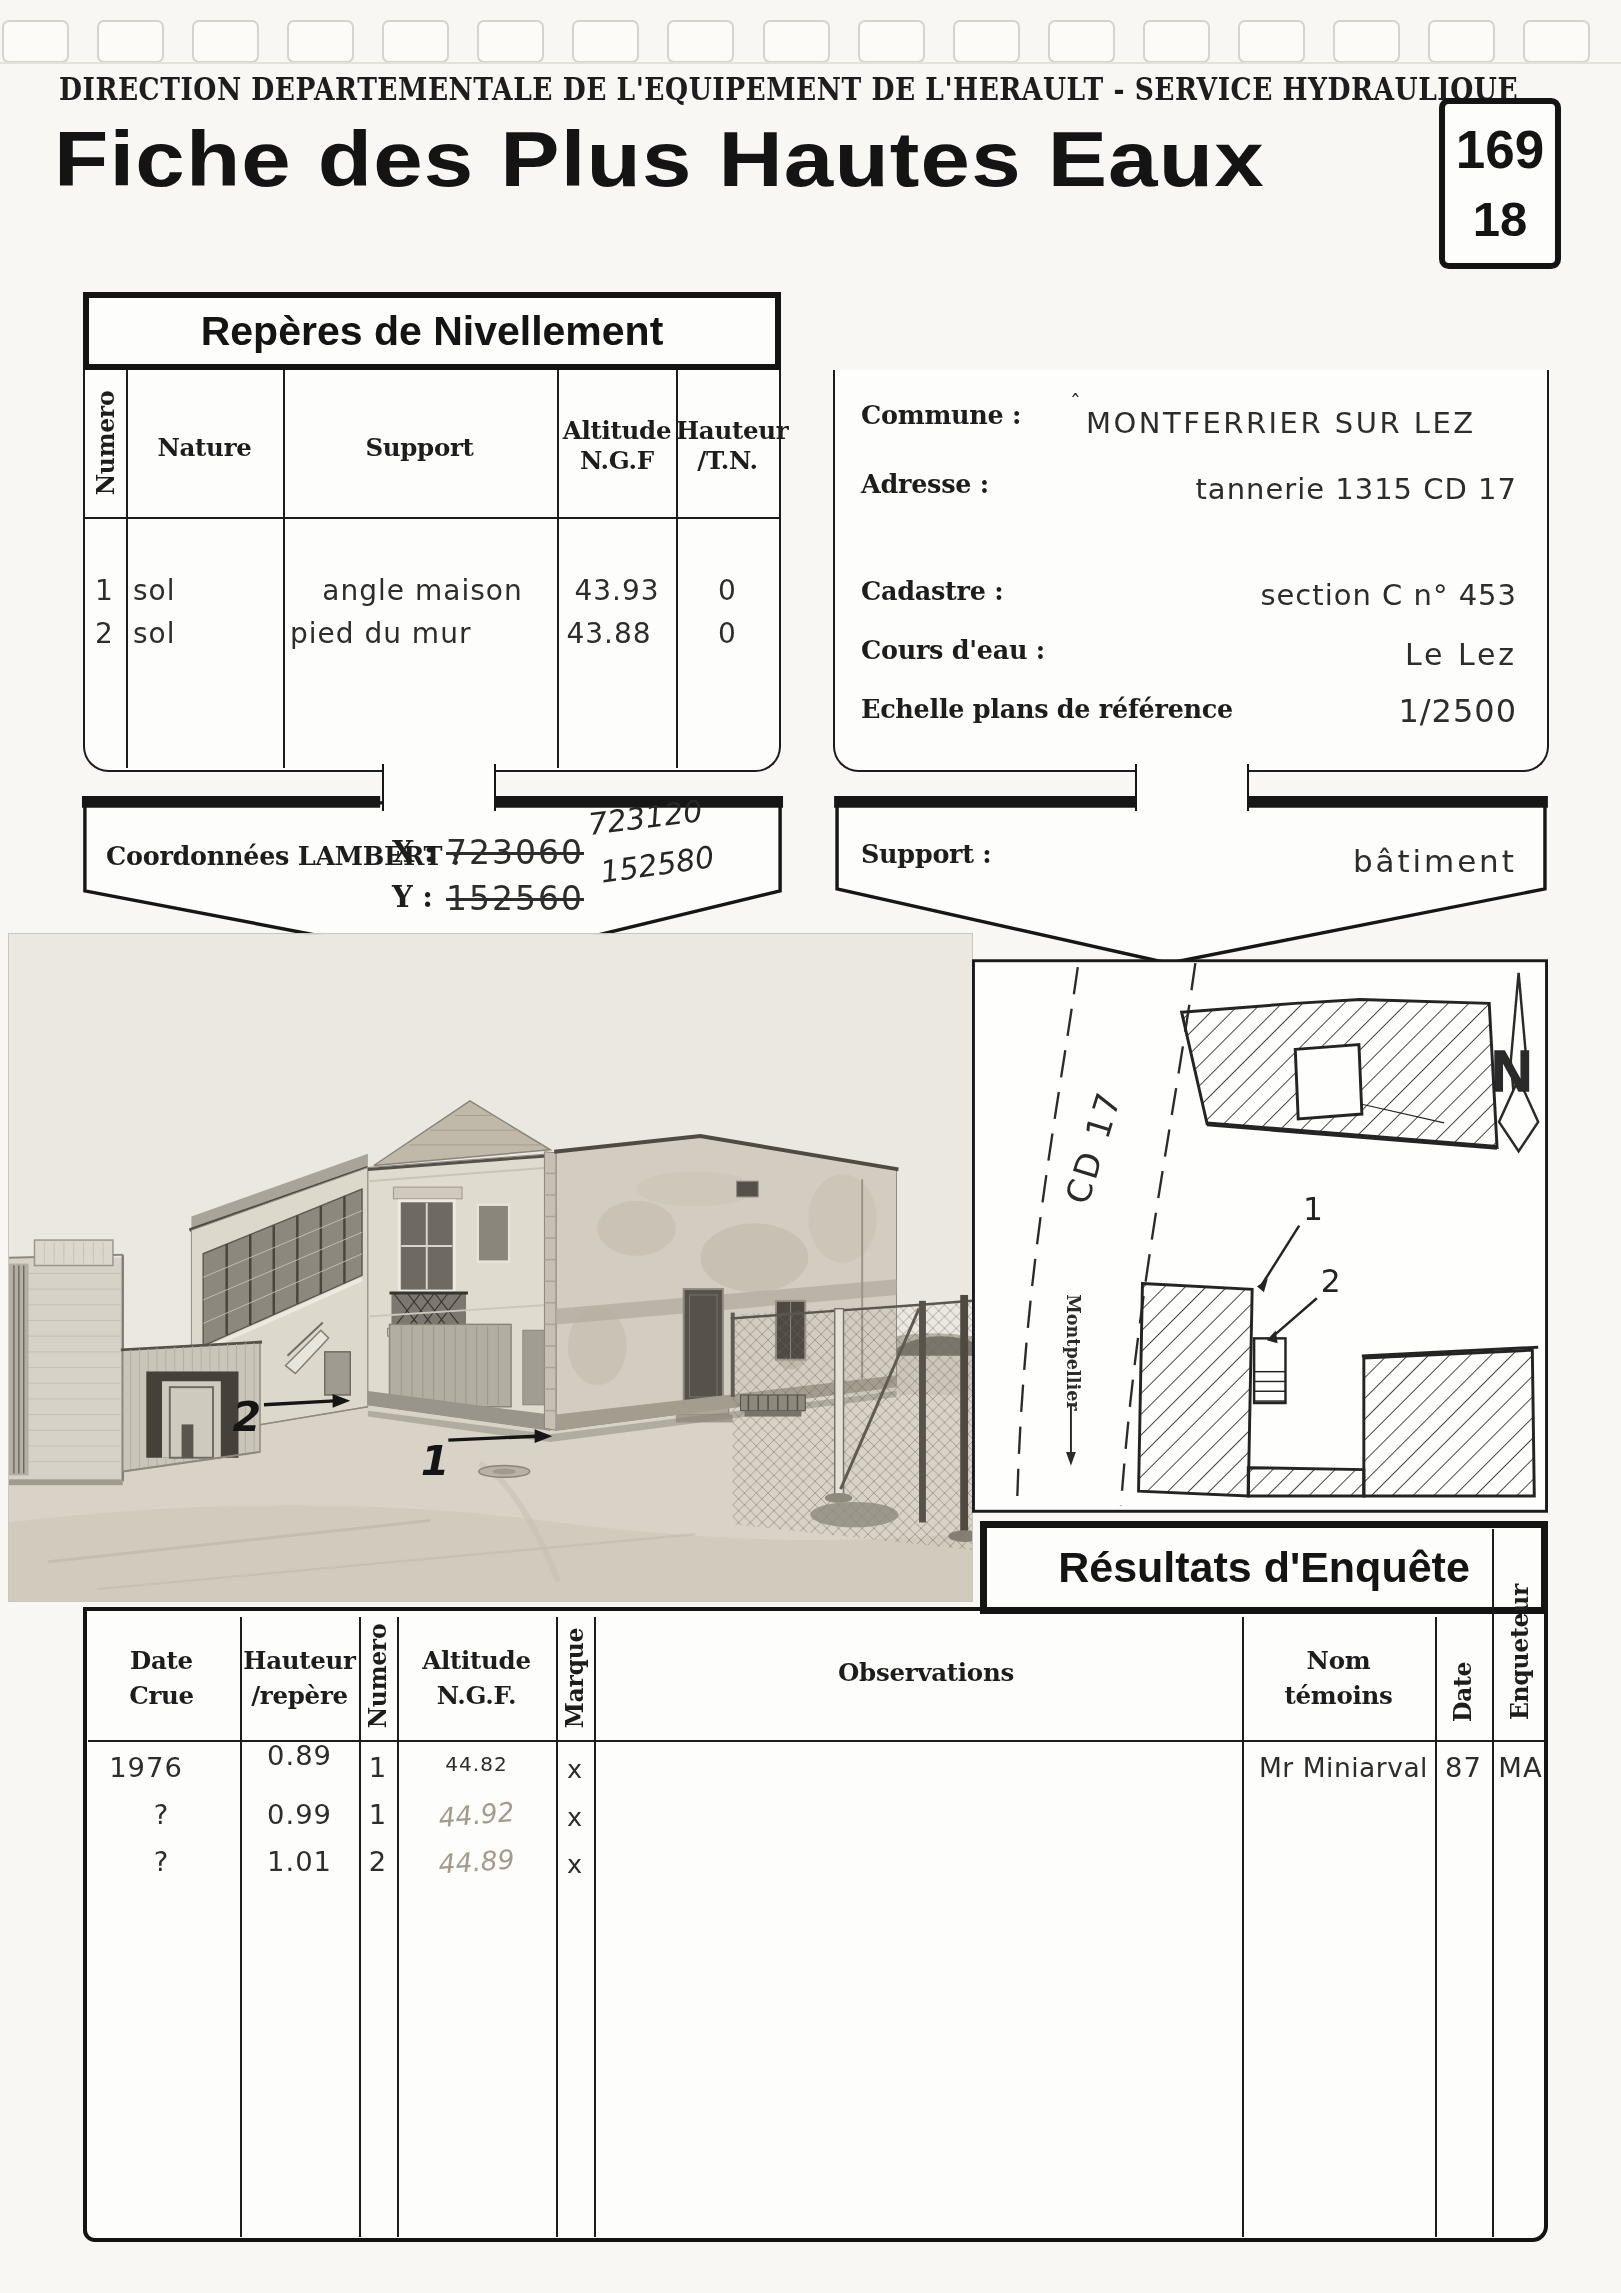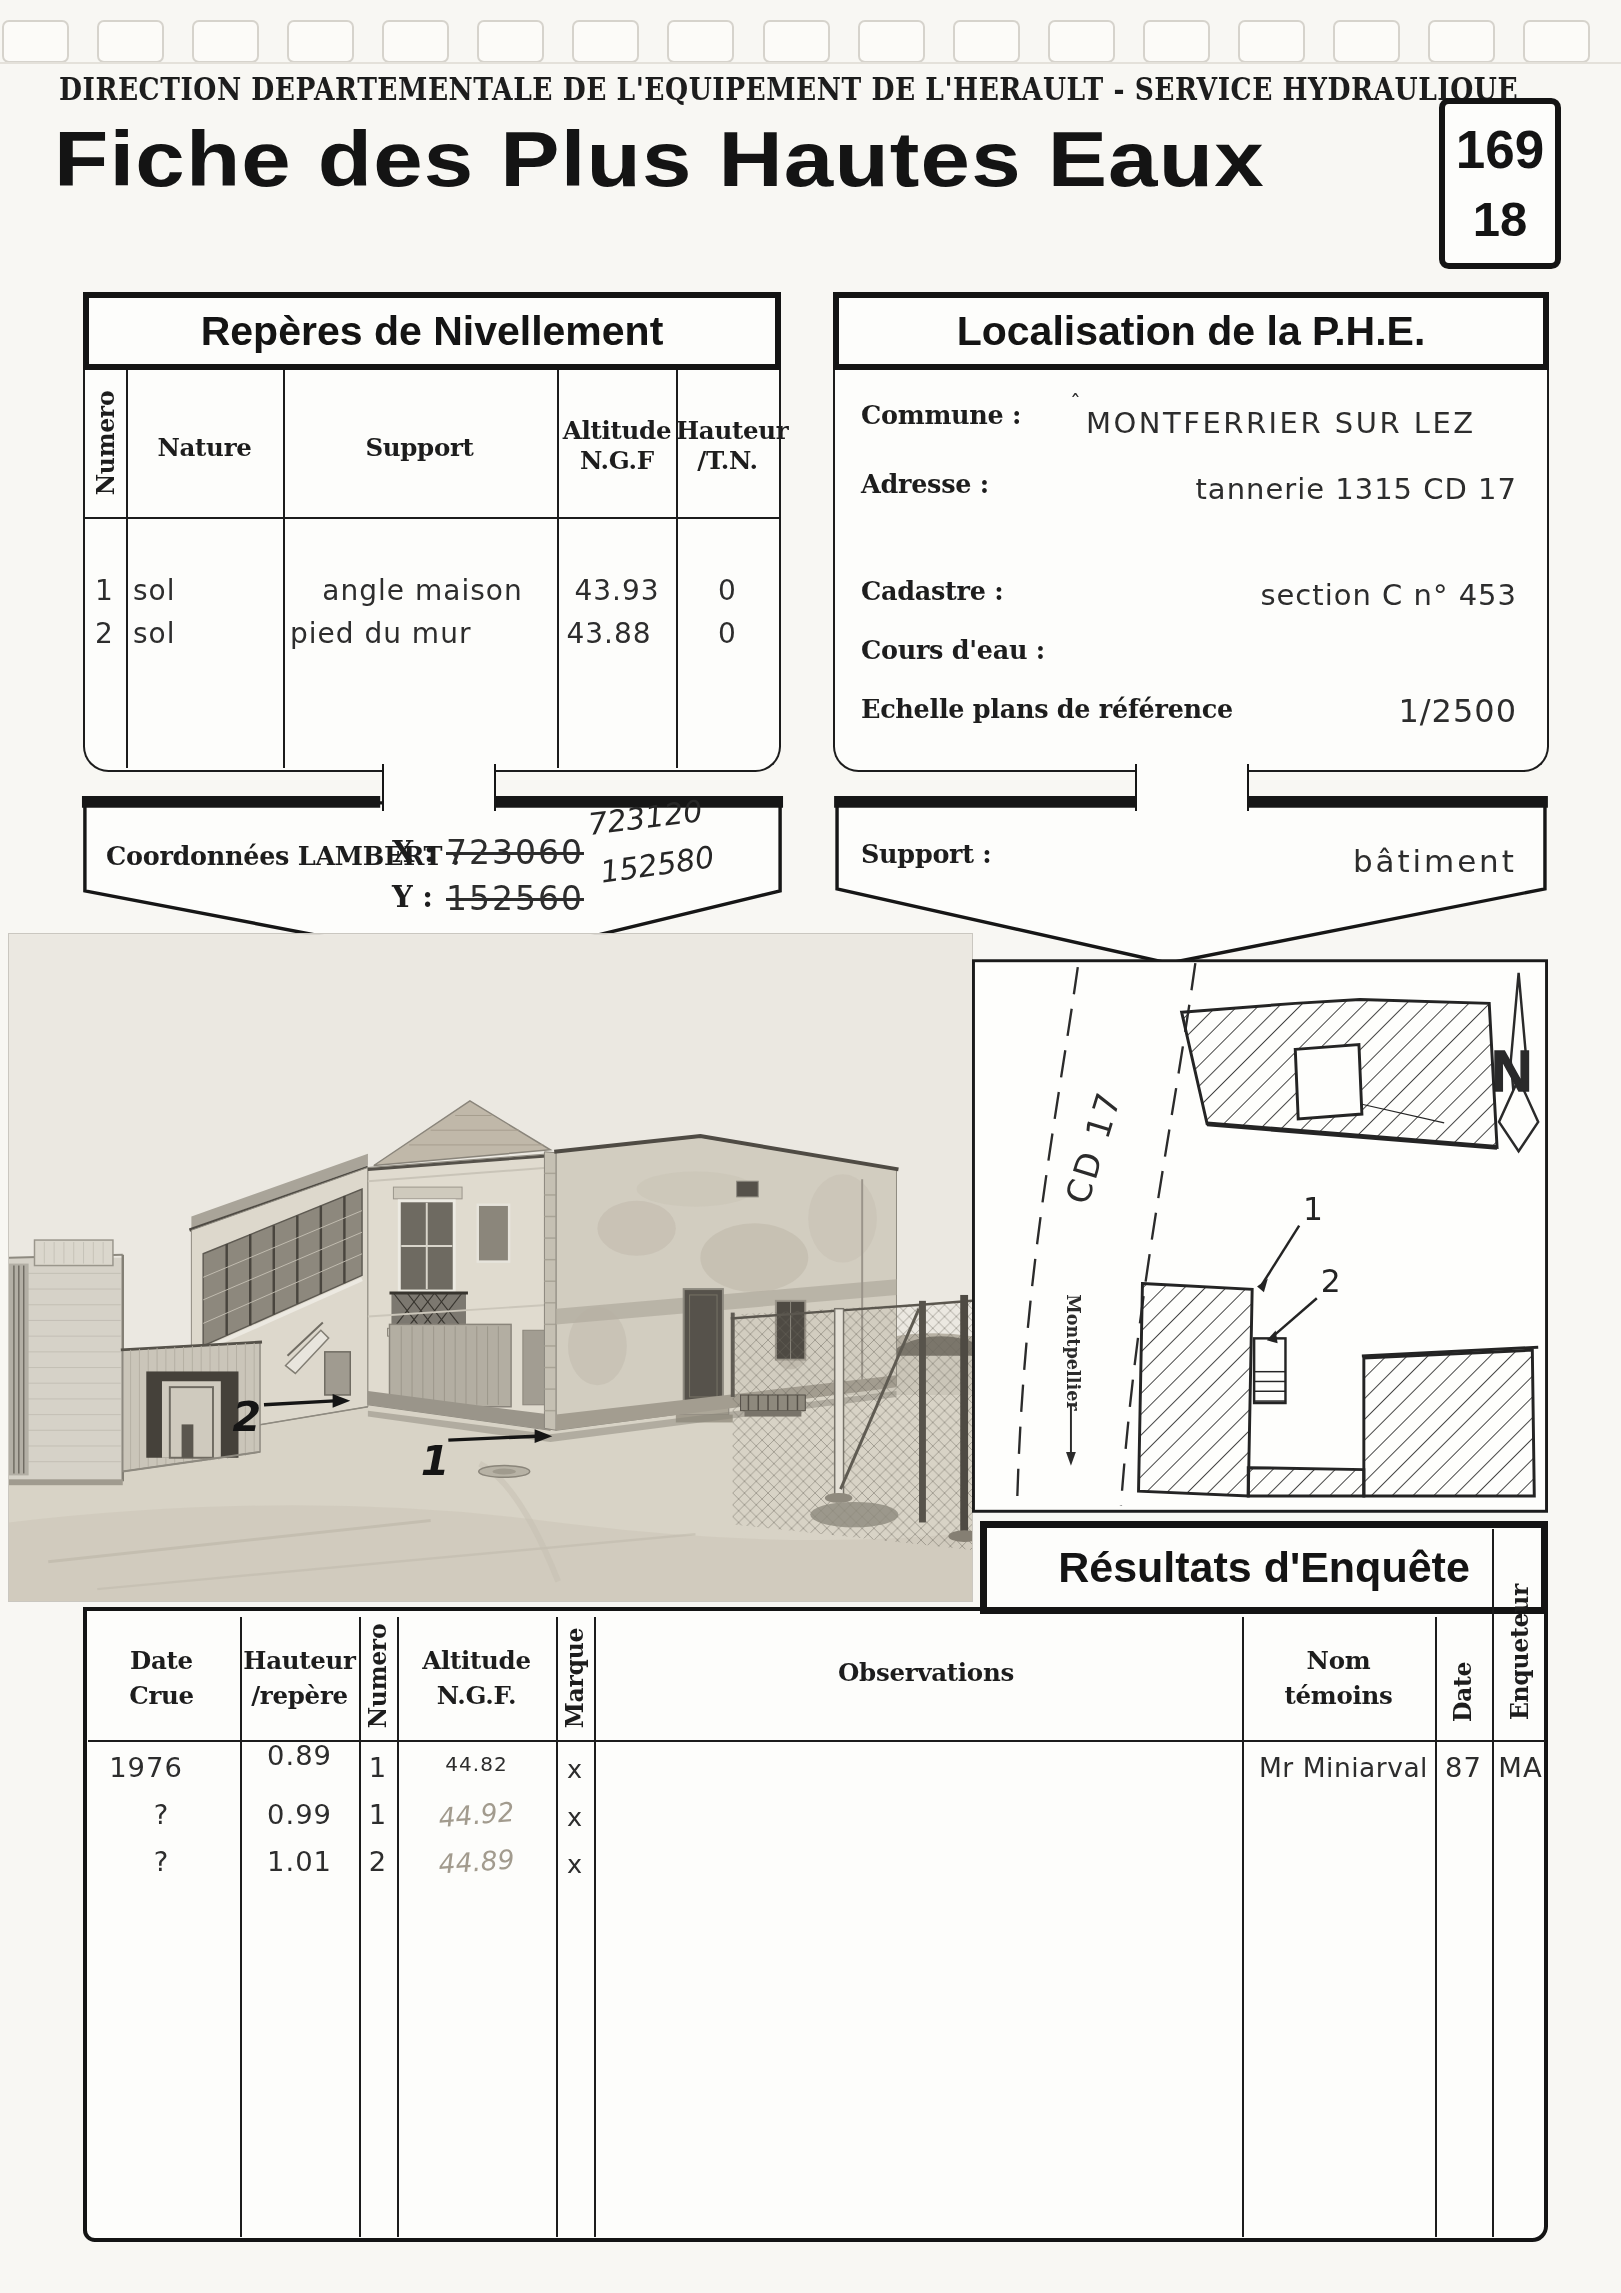--- a/index.html
+++ b/index.html
@@ -88,32 +88,30 @@
   <div class="cell plot" style="left:133px;top:574px;width:147px;font-size:28px;text-align:left">sol</div>
   <div class="cell plot" style="left:290px;top:574px;width:265px;font-size:28px;text-align:center">angle maison</div>
   <div class="cell plot" style="left:557px;top:574px;width:120px;font-size:28px">43.93</div>
   <div class="cell plot" style="left:676px;top:574px;width:103px;font-size:28px">0</div>
   <div class="cell plot" style="left:83px;top:617px;width:43px;font-size:28px">2</div>
   <div class="cell plot" style="left:133px;top:617px;width:147px;font-size:28px;text-align:left">sol</div>
   <div class="cell plot" style="left:290px;top:617px;width:265px;font-size:28px;text-align:left">pied du mur</div>
   <div class="cell plot" style="left:557px;top:617px;width:104px;font-size:28px">43.88</div>
   <div class="cell plot" style="left:676px;top:617px;width:103px;font-size:28px">0</div>
 
-  <div class="boxtitle" style="left:833px;top:292px;width:716px;height:78px;box-sizing:border-box">
-    <span class="big" style="font-size:41px">Localisation de la P.H.E.</span>
-  </div>
   <div class="tbody-box" style="left:833px;top:370px;width:716px;height:402px;box-sizing:border-box;border-bottom-left-radius:25.5px;border-bottom-right-radius:25.5px"></div>
   <div class="abs slab" style="left:861px;top:400px;font-size:25.5px">Commune :</div>
   <div class="abs plot" style="left:1070px;top:390px;font-size:21.6px">ˆ</div>
   <div class="abs plot" style="left:1086px;top:406px;font-size:29px;letter-spacing:2.5px">MONTFERRIER SUR LEZ</div>
   <div class="abs slab" style="left:861px;top:469px;font-size:25.5px">Adresse :</div>
   <div class="abs plot" style="left:931px;top:472px;width:586px;font-size:29px;text-align:right">tannerie 1315 CD 17</div>
   <div class="abs slab" style="left:861px;top:576px;font-size:25.5px">Cadastre :</div>
   <div class="abs plot" style="left:931px;top:578px;width:586px;font-size:29px;text-align:right">section C n° 453</div>
   <div class="abs slab" style="left:861px;top:635px;font-size:25.5px">Cours d'eau :</div>
+  <div class="abs plot" style="left:931px;top:637px;width:586px;font-size:30px;text-align:right;letter-spacing:2.9px">Le Lez</div>
   <div class="abs slab" style="left:861px;top:694px;font-size:25.5px">Echelle plans de référence</div>
   <div class="abs plot" style="left:931px;top:692px;width:586px;font-size:32px;text-align:right">1/2500</div>
 
   <svg class="abs" style="left:81px;top:796px" width="703" height="176" viewBox="0 0 717 180">
     <polygon points="3,7 714,7 714,97 400,173 3,97" fill="#fdfdfb" stroke="#161616" stroke-width="3.5"></polygon>
     <rect x="0" y="0" width="305" height="12" fill="#161616"></rect>
     <rect x="419" y="0" width="298" height="12" fill="#161616"></rect>
   </svg>
   <div class="neck" style="left:382px;top:764px;width:110px;height:47px"></div>
   <div class="abs slab" style="left:106px;top:841px;font-size:25.5px">Coordonnées LAMBERT :</div>

